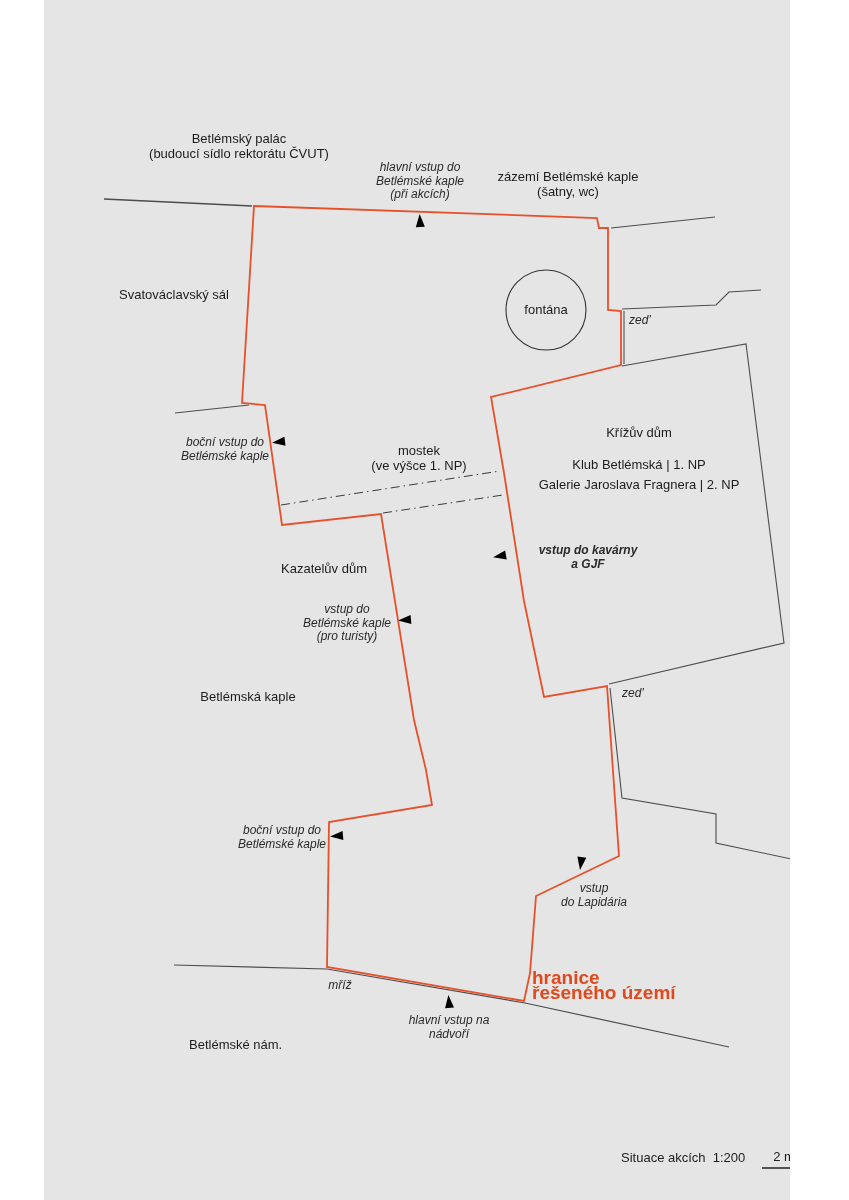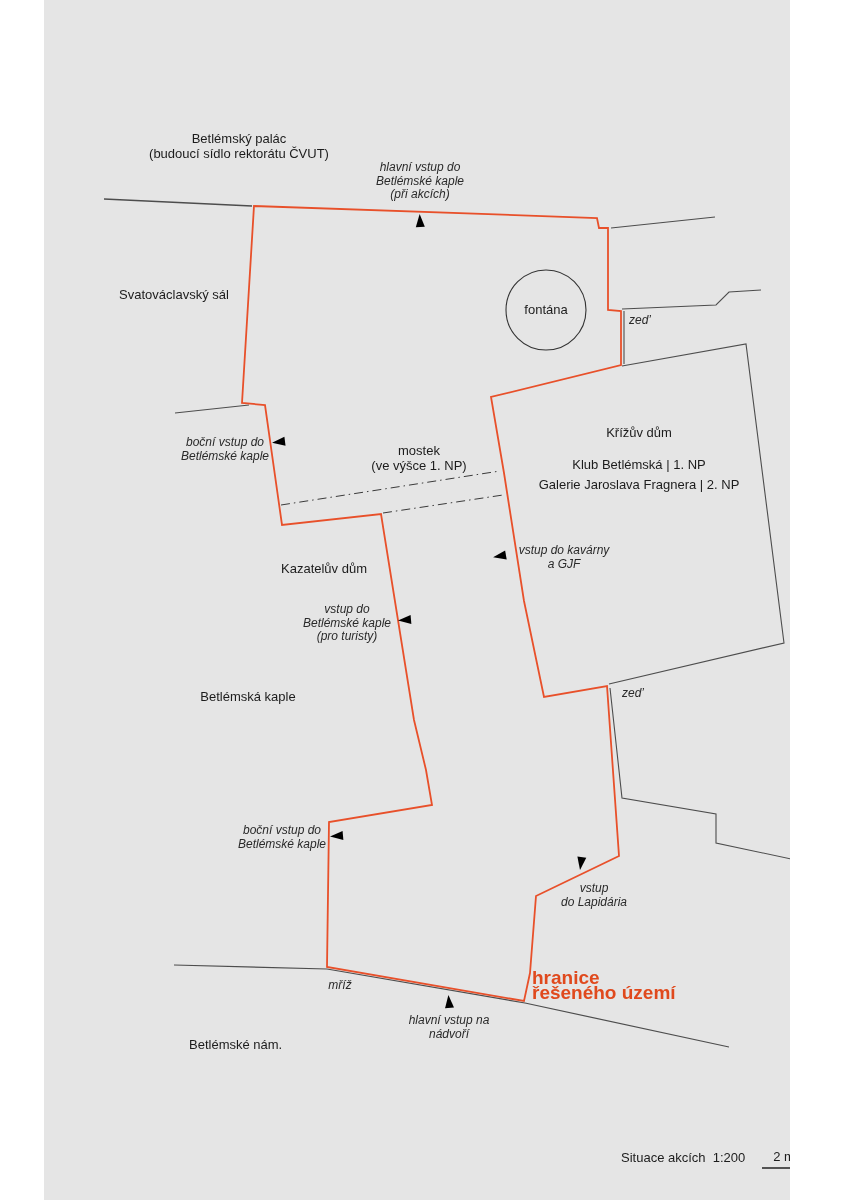--- a/index.html
+++ b/index.html
@@ -85,20 +85,24 @@
     <div>Betlémský palác</div>
     <div>(budoucí sídlo rektorátu ČVUT)</div>
   </div>
 
   <div class="lbl it center" style="left:376px;top:161px;">
     <div>hlavní vstup do</div>
     <div>Betlémské kaple</div>
     <div>(při akcích)</div>
   </div>
 
+  <div class="lbl center" style="left:524px;top:170px;">
+    <div>zázemí Betlémské kaple</div>
+    <div>(šatny, wc)</div>
+  </div>
 
   <div class="lbl center" style="left:130px;top:288px;">Svatováclavský sál</div>
 
   <div class="lbl fountain" style="left:502px;top:310px;">fontána</div>
 
   <div class="lbl it" style="left:585px;top:314px;">zed’</div>
 
   <div class="lbl it center" style="left:181px;top:436px;">
     <div>boční vstup do</div>
     <div>Betlémské kaple</div>
@@ -108,21 +112,21 @@
     <div>mostek</div>
     <div>(ve výšce 1. NP)</div>
   </div>
 
   <div class="lbl center" style="left:595px;top:426px;">Křížův dům</div>
 
   <div class="lbl center" style="left:595px;top:458px;">Klub Betlémská | 1. NP</div>
 
   <div class="lbl center" style="left:595px;top:478px;">Galerie Jaroslava Fragnera | 2. NP</div>
 
-  <div class="lbl it center" style="left:520px;top:544px;">
+  <div class="lbl it center" style="left:544px;top:544px;font-weight:bold;">
     <div>vstup do kavárny</div>
     <div>a GJF</div>
   </div>
 
   <div class="lbl center" style="left:280px;top:562px;">Kazatelův dům</div>
 
   <div class="lbl it center" style="left:303px;top:603px;">
     <div>vstup do</div>
     <div>Betlémské kaple</div>
     <div>(pro turisty)</div>

